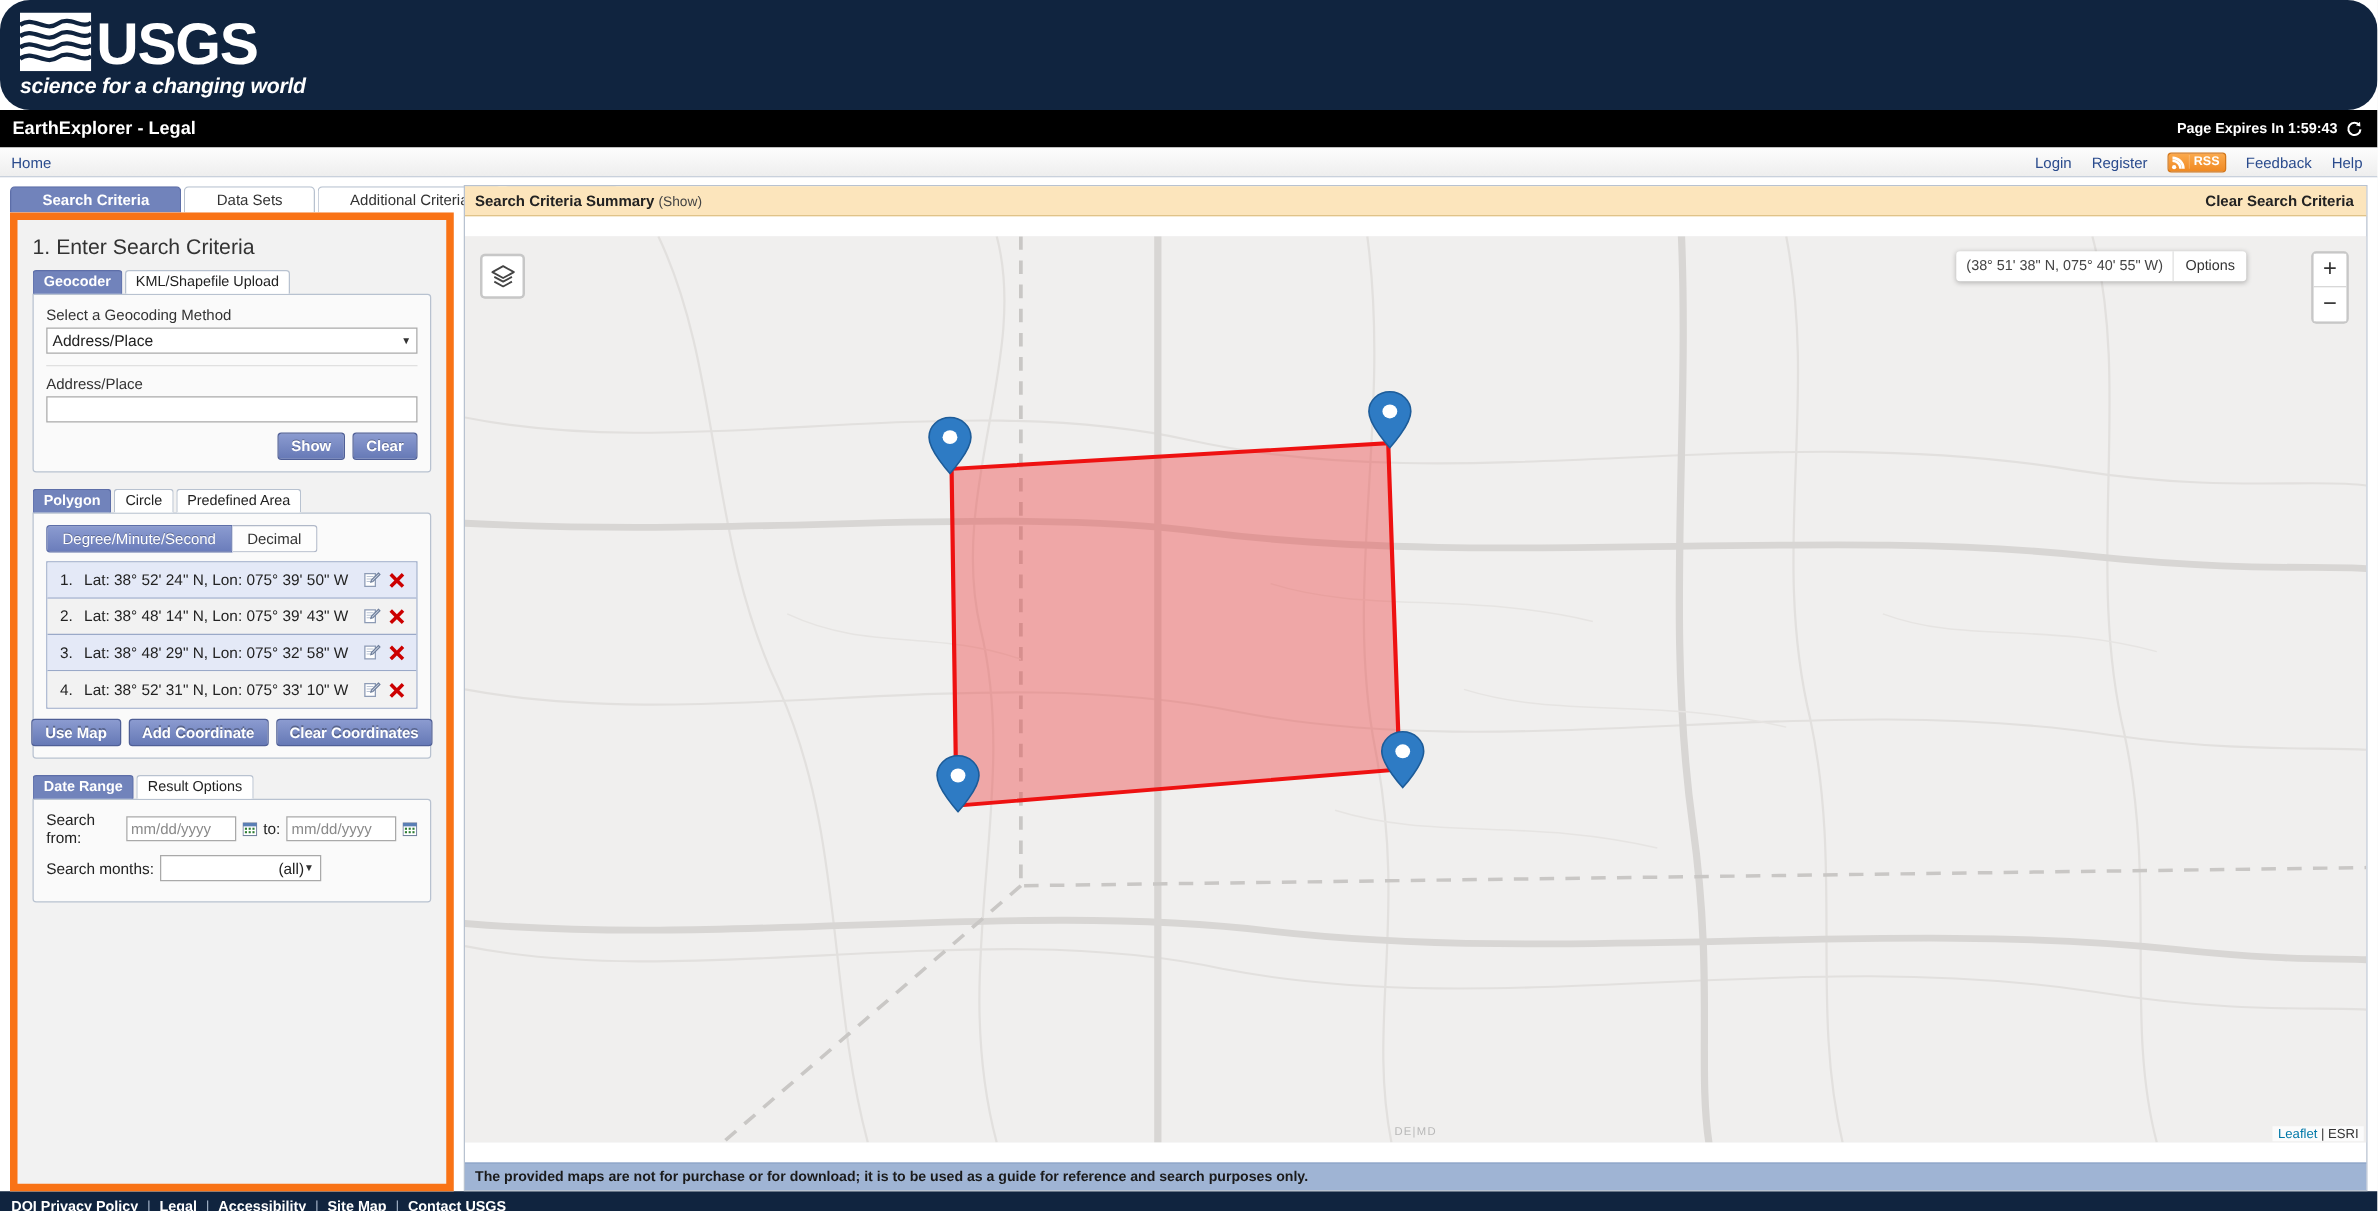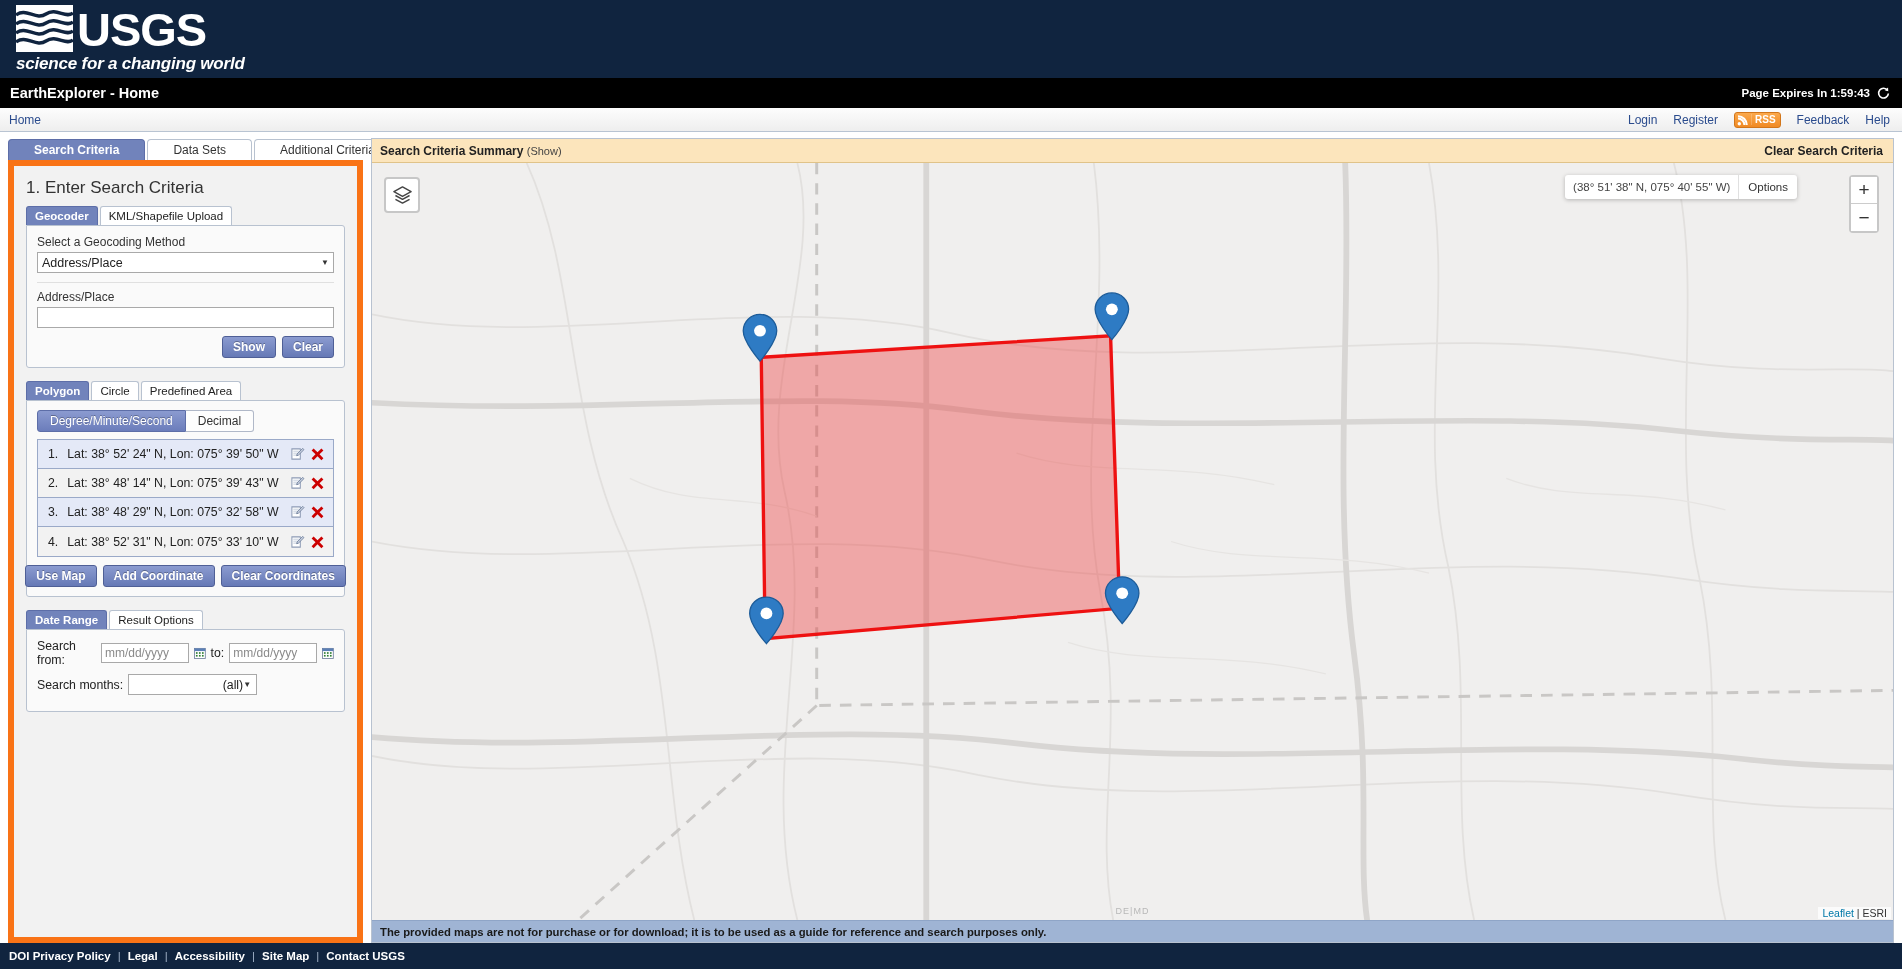--- a/index.html
+++ b/index.html
@@ -8,25 +8,26 @@
     width: 1902px; height: 969px;
     font-family: "Liberation Sans", sans-serif;
     font-size: 13px;
     color: #222;
     background: #fff;
     overflow: hidden;
   }
 
   
   .usgs-header {
-    height: 78px;
+    height: 88px;
     background: #10243f;
     display: flex;
     align-items: center;
     padding-left: 16px;
+    border-radius: 24px;
   }
   .usgs-logo { display: flex; flex-direction: column; }
   .usgs-logo-row { display: flex; align-items: flex-end; }
   .usgs-wave { width: 57px; height: 47px; margin-right: 4px; }
   .usgs-word {
     color: #fff; font-weight: bold; font-size: 47px;
     line-height: 0.92; letter-spacing: -1px;
     font-family: "Liberation Sans", sans-serif;
   }
   .usgs-tag {
@@ -170,21 +171,21 @@
   .cal-icon { cursor: pointer; display: block; }
   .months-select {
     width: 129px; height: 21px; border: 1px solid #a9a9a9; background: #fff;
     font-size: 12.3px; padding: 0 5px; display: flex;
     align-items: center; justify-content: flex-end; cursor: pointer;
   }
   .bottom-btn-row { display: flex; justify-content: center; gap: 8px; margin-top: 13px; }
   .btn-lg { font-size: 12.5px; padding: 5px 12px; }
 
   
-  .map-panel { flex: 1; display: flex; flex-direction: column; border: 1px solid #b8c2d0; }
+  .map-panel { flex: 1; display: flex; flex-direction: column; border: 1px solid #b8c2d0; gap: 16px; }
   .summary-bar {
     height: 24px; background: #fce5bc; border-bottom: 1px solid #e0c389;
     display: flex; align-items: center; justify-content: space-between;
     padding: 0 10px 0 8px; font-size: 12px;
   }
   .summary-title { font-weight: bold; color: #222; }
   .summary-show { color: #444; font-weight: normal; font-size: 11px; cursor: pointer; }
   .clear-criteria { font-weight: bold; color: #222; cursor: pointer; font-size: 12px; }
 
   .map-canvas { flex: 1; position: relative; background: #efefef; overflow: hidden; }
@@ -260,21 +261,21 @@
         <path d="M0 28 C10 20,20 34,30 27 C40 20,50 32,57 26" stroke="#10243f" stroke-width="3.4" fill="none"></path>
         <path d="M0 37 C10 29,20 43,30 36 C40 29,50 41,57 35" stroke="#10243f" stroke-width="3.4" fill="none"></path>
       </svg>
       <div class="usgs-word">USGS</div>
     </div>
     <div class="usgs-tag">science for a changing world</div>
   </div>
 </div>
 
 <div class="app-bar">
-  <div class="app-title">EarthExplorer - Home</div>
+  <div class="app-title">EarthExplorer - Legal</div>
   <div class="expire-wrap">
     <span class="expire-text">Page Expires In 1:59:43</span>
     <svg class="refresh-icon" viewBox="0 0 16 16">
       <path d="M13 4.2A6 6 0 1 0 14 8" stroke="#fff" stroke-width="2" fill="none"></path>
       <path d="M13.6 0.6 L13.9 5.1 L9.5 4.0 Z" fill="#fff"></path>
     </svg>
   </div>
 </div>
 
 <div class="nav-bar">

